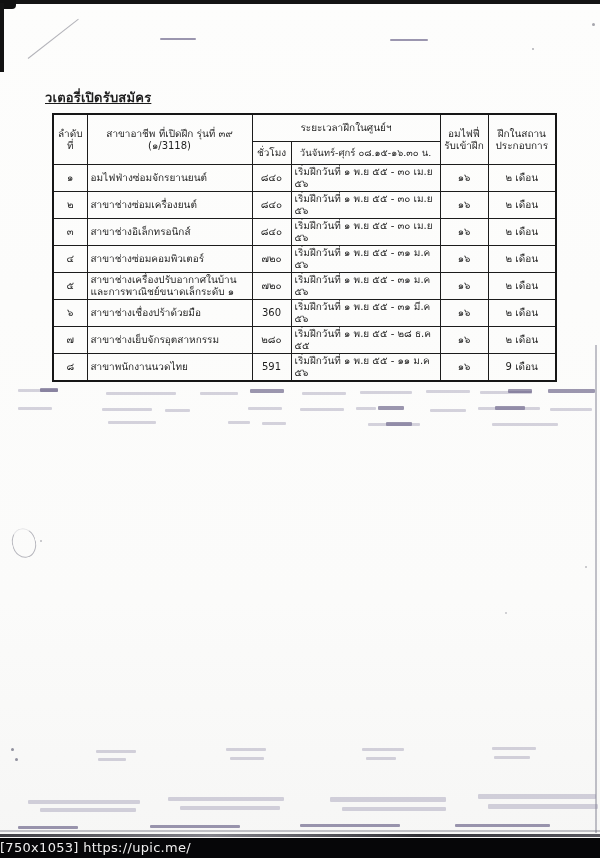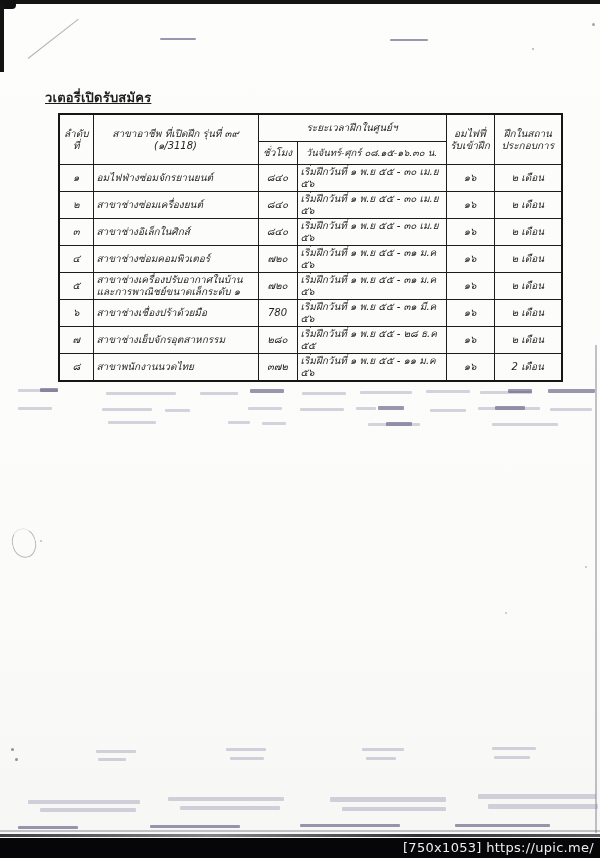--- a/index.html
+++ b/index.html
@@ -9,21 +9,21 @@
     font-family:"DejaVu Sans","Liberation Sans",sans-serif;
     color:#262626;
   }
   .abs{position:absolute;}
   
   .doc-title{
     left:45px;top:87px;font-size:13px;font-weight:bold;
     text-decoration:underline;letter-spacing:.2px;color:#1d1d1d;
   }
   
-  .tbl-wrap{left:58px;top:113px;width:503px;font-style:italic;}
+  .tbl-wrap{left:52px;top:113px;width:503px;}
   table.ptable{
     border-collapse:collapse;table-layout:fixed;width:503px;
     font-size:10px;line-height:1.2;color:#1e1e1e;
   }
   table.ptable th,table.ptable td{
     border:1px solid #1c1c1c;vertical-align:middle;
     padding:1px 3px;overflow:hidden;
   }
   table.ptable{border:2px solid #161616;}
   th{font-weight:normal;text-align:center;}
@@ -31,21 +31,21 @@
   .h2row th{height:20px;}
   td.num{text-align:center;}
   td.txt{text-align:left;}
   tbody td{height:15px;}
   
   .art{position:absolute;pointer-events:none;}
   .sm-l{background:rgba(128,120,156,.32);border-radius:1px;filter:blur(.4px);}
   .sm-d{background:rgba(74,66,112,.55);border-radius:1px;filter:blur(.3px);}
   .watermark{
     left:0;top:838px;width:600px;height:20px;background:#060608;
-    color:#efeeee;font-size:13px;line-height:20px;text-align:right;
+    color:#efeeee;font-size:13px;line-height:20px;
     padding-right:6px;box-sizing:border-box;letter-spacing:.3px;
   }
 </style>
 </head>
 <body>
 
 <div class="art" style="left:0;top:0;width:600px;height:4px;background:#141414;"></div>
 <div class="art" style="left:0;top:0;width:16px;height:9px;background:#101010;border-bottom-right-radius:4px;"></div>
 <div class="art" style="left:0;top:3px;width:4px;height:69px;background:#131313;"></div>
 <div class="art" style="left:28px;top:58px;width:64px;height:1px;background:rgba(105,105,120,.5);transform:rotate(-38deg);transform-origin:left center;"></div>
@@ -91,21 +91,21 @@
         <tr>
     <td class="num">๒</td>
     <td class="txt">สาขาช่างซ่อมเครื่องยนต์</td>
     <td class="num">๘๔๐</td>
     <td class="txt">เริ่มฝึกวันที่ ๑ พ.ย ๕๕ - ๓๐ เม.ย ๕๖</td>
     <td class="num">๑๖</td>
     <td class="num">๒ เดือน</td>
   </tr>
         <tr>
     <td class="num">๓</td>
-    <td class="txt">สาขาช่างอิเล็กในศิกส์</td>
+    <td class="txt">สาขาช่างอิเล็กทรอนิกส์</td>
     <td class="num">๘๔๐</td>
     <td class="txt">เริ่มฝึกวันที่ ๑ พ.ย ๕๕ - ๓๐ เม.ย ๕๖</td>
     <td class="num">๑๖</td>
     <td class="num">๒ เดือน</td>
   </tr>
         <tr>
     <td class="num">๔</td>
     <td class="txt">สาขาช่างซ่อมคอมพิวเตอร์</td>
     <td class="num">๗๒๐</td>
     <td class="txt">เริ่มฝึกวันที่ ๑ พ.ย ๕๕ - ๓๑ ม.ค ๕๖</td>
@@ -116,40 +116,40 @@
     <td class="num">๕</td>
     <td class="txt">สาขาช่างเครื่องปรับอากาศในบ้านและการพาณิชย์ขนาดเล็กระดับ ๑</td>
     <td class="num">๗๒๐</td>
     <td class="txt">เริ่มฝึกวันที่ ๑ พ.ย ๕๕ - ๓๑ ม.ค ๕๖</td>
     <td class="num">๑๖</td>
     <td class="num">๒ เดือน</td>
   </tr>
         <tr>
     <td class="num">๖</td>
     <td class="txt">สาขาช่างเชื่องปร้าด้วยมือ</td>
-    <td class="num">780</td>
+    <td class="num">360</td>
     <td class="txt">เริ่มฝึกวันที่ ๑ พ.ย ๕๕ - ๓๑ มี.ค ๕๖</td>
     <td class="num">๑๖</td>
     <td class="num">๒ เดือน</td>
   </tr>
         <tr>
     <td class="num">๗</td>
     <td class="txt">สาขาช่างเย็บจักรอุตสาหกรรม</td>
     <td class="num">๒๘๐</td>
     <td class="txt">เริ่มฝึกวันที่ ๑ พ.ย ๕๕ - ๒๘ ธ.ค ๕๕</td>
     <td class="num">๑๖</td>
     <td class="num">๒ เดือน</td>
   </tr>
         <tr>
     <td class="num">๘</td>
     <td class="txt">สาขาพนักงานนวดไทย</td>
-    <td class="num">๓๗๒</td>
+    <td class="num">591</td>
     <td class="txt">เริ่มฝึกวันที่ ๑ พ.ย ๕๕ - ๑๑ ม.ค ๕๖</td>
     <td class="num">๑๖</td>
-    <td class="num">2 เดือน</td>
+    <td class="num">9 เดือน</td>
   </tr>
       </tbody>
   </table>
 </div>
 
 <div class="art sm-l" style="left:18px;top:389px;width:40px;height:3px;"></div>
 <div class="art sm-d" style="left:40px;top:388px;width:18px;height:4px;"></div>
 <div class="art sm-l" style="left:106px;top:392px;width:70px;height:3px;"></div>
 <div class="art sm-l" style="left:200px;top:392px;width:38px;height:3px;"></div>
 <div class="art sm-d" style="left:250px;top:389px;width:34px;height:4px;"></div>

